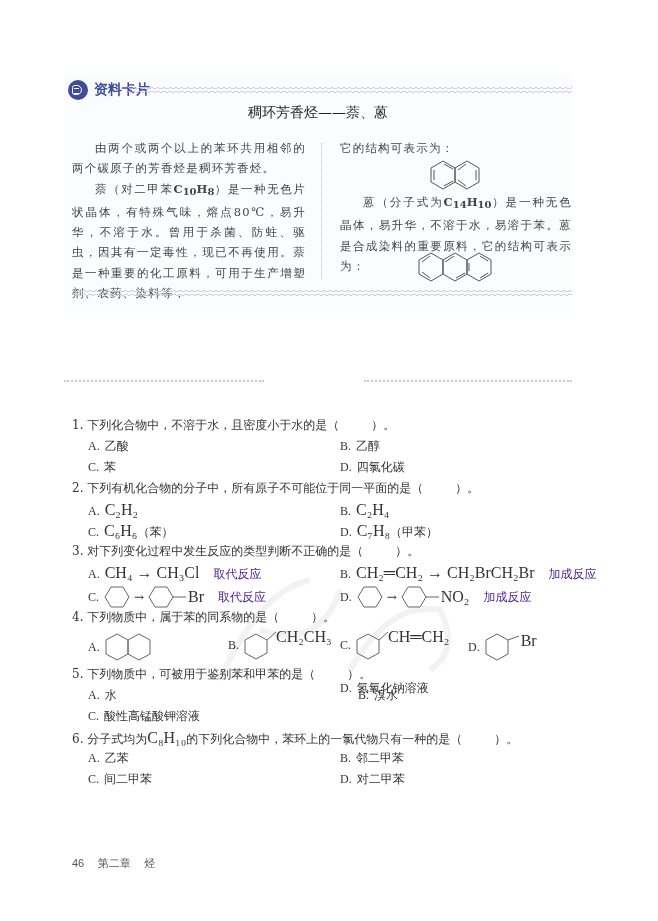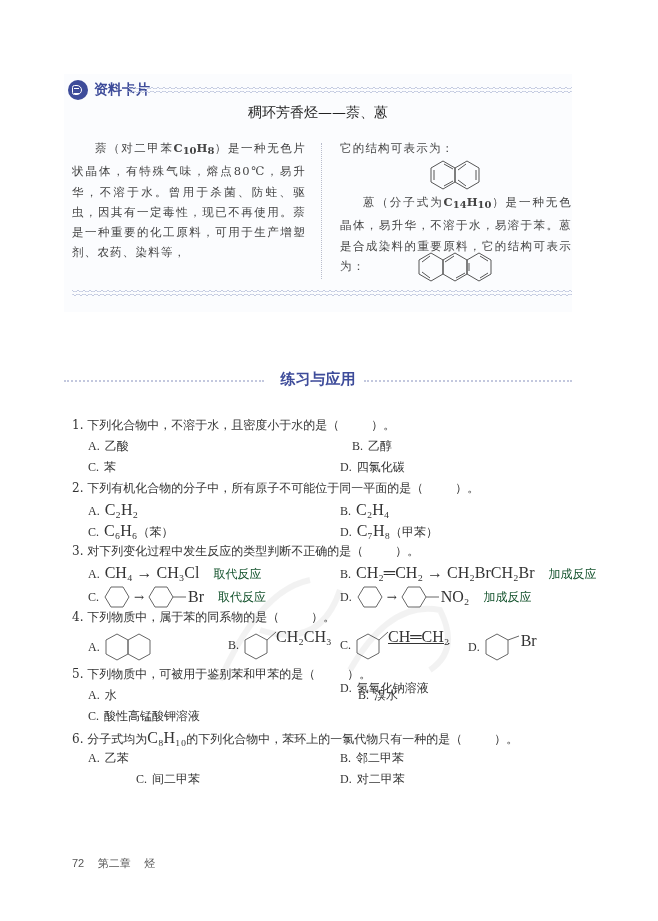--- a/index.html
+++ b/index.html
@@ -51,39 +51,40 @@
   .ex-title {
     position:absolute; left:0; width:508px; top:2px; text-align:center;
     font-family:"DejaVu Sans", sans-serif; font-weight:bold; color:#3e4c9a; font-size:15px;
   }
 
   .q { position:absolute; left:72px; font-size:12px; color:#333; white-space:nowrap; }
   .opt { position:absolute; font-size:12px; color:#333; white-space:nowrap; }
   .optlbl { font-family:"Liberation Serif", serif; margin-right:5px; }
   .f { font-family:"Liberation Serif", serif; font-size:16px; }
   sub { font-size:10px; vertical-align:-2px; }
-  .rxn { margin-left:14px; color:#14532d; }
+  .rxn { margin-left:14px; color:#4c1d95; }
   .blank { display:inline-block; width:32px; }
 
   .footer { position:absolute; left:72px; top:856px; font-size:11px; color:#555; }
   .footer span { margin-right:10px; }
   .watermark { position:absolute; left:200px; top:570px; width:300px; height:120px; opacity:0.08; }
 </style>
 </head>
 <body>
 
 <div class="card"></div>
 <div class="card-header">
   <span class="card-icon"></span>
   <span class="card-label">资料卡片</span>
 </div>
 <div class="wave" style="left:128px; top:87px; width:444px;"></div>
 <div class="card-title">稠环芳香烃——萘、蒽</div>
 
 <div class="col" style="left:72px; top:138px; width:234px;">
+  <p>由两个或两个以上的苯环共用相邻的两个碳原子的芳香烃是稠环芳香烃。</p>
   <p><span>萘（对二甲苯</span><span class="chem"><span>C</span><sub>10</sub><span>H</span><sub>8</sub></span><span>）是一种无色片状晶体，有特殊气味，熔点80℃，易升华，不溶于水。曾用于杀菌、防蛀、驱虫，因其有一定毒性，现已不再使用。萘是一种重要的化工原料，可用于生产增塑剂、农药、染料等，</span></p>
 </div>
 
 <div class="divider"></div>
 
 <div class="col" style="left:340px; top:138px; width:232px;">
   <p class="noindent">它的结构可表示为：</p>
 </div>
 <svg class="mol" style="left:430px; top:160px;" width="52" height="30" viewBox="0 0 52 30">
   <g fill="none" stroke="#555" stroke-width="1">
@@ -111,31 +112,30 @@
       <line x1="38" y1="26" x2="47" y2="21"></line>
     <line x1="62" y1="4" x2="70" y2="9"></line>
       <line x1="62" y1="26" x2="70" y2="21"></line>
       <line x1="51" y1="11" x2="51" y2="19"></line>
   </g>
 </svg>
 <div class="wave" style="left:72px; top:290px; width:500px;"></div>
 
 <div class="ex-header">
   <div class="dotline" style="left:0; width:200px;"></div>
-  <div class="ex-title">练习与应用</div>
   <div class="dotline" style="left:300px; width:208px;"></div>
 </div>
 
 <svg class="watermark" viewBox="0 0 300 120">
   <path d="M20 110 Q60 20 110 10 M60 60 Q120 80 140 20 M150 100 Q190 30 240 40 Q260 80 230 100" stroke="#666" stroke-width="6" fill="none"></path>
 </svg>
 
 <div class="q" style="top:417px;"><span>1. 下列化合物中，不溶于水，且密度小于水的是（</span><span class="blank"></span><span>）。</span></div>
 <div class="opt" style="left:88px; top:438px;"><span class="optlbl">A.</span><span>乙酸</span></div>
-<div class="opt" style="left:340px; top:438px;margin-left:12px;"><span class="optlbl">B.</span><span>乙醇</span></div>
+<div class="opt" style="left:340px; top:438px;"><span class="optlbl">B.</span><span>乙醇</span></div>
 <div class="opt" style="left:88px; top:459px;"><span class="optlbl">C.</span><span>苯</span></div>
 <div class="opt" style="left:340px; top:459px;"><span class="optlbl">D.</span><span>四氯化碳</span></div>
 
 <div class="q" style="top:480px;"><span>2. 下列有机化合物的分子中，所有原子不可能位于同一平面的是（</span><span class="blank"></span><span>）。</span></div>
 <div class="opt" style="left:88px; top:501px;"><span class="optlbl">A.</span><span class="f">C₂H₂</span></div>
 <div class="opt" style="left:340px; top:501px;"><span class="optlbl">B.</span><span class="f">C₂H₄</span></div>
 <div class="opt" style="left:88px; top:522px;"><span class="optlbl">C.</span><span class="f">C₆H₆</span><span>（苯）</span></div>
 <div class="opt" style="left:340px; top:522px;"><span class="optlbl">D.</span><span class="f">C₇H₈</span><span>（甲苯）</span></div>
 
 <div class="q" style="top:543px;"><span>3. 对下列变化过程中发生反应的类型判断不正确的是（</span><span class="blank"></span><span>）。</span></div>
@@ -189,21 +189,21 @@
   <span class="f" style="margin-left:-4px;">CH₂CH₃</span>
 </div>
 <div class="opt" style="left:340px; top:628px; display:flex; align-items:flex-start;">
   <span class="optlbl" style="margin-top:10px;">C.</span>
   <svg width="36" height="32" viewBox="0 0 36 32">
       <g fill="none" stroke="#666">
         <polygon points="12,6 23,12 23,25 12,31 1,25 1,12"></polygon>
         <line x1="23" y1="12" x2="32" y2="4"></line>
       </g>
     </svg>
-  <span class="f" style="margin-left:-4px;text-decoration:underline;">CH═CH₂</span>
+  <span class="f" style="margin-left:-4px;">CH═CH₂</span>
 </div>
 <div class="opt" style="left:468px; top:633px; display:flex; align-items:center;">
   <span class="optlbl">D.</span>
   <svg width="40" height="28" viewBox="0 0 40 28">
       <g fill="none" stroke="#666">
         <polygon points="12,1 23,7 23,21 12,27 1,21 1,7"></polygon>
         <line x1="23" y1="7" x2="34" y2="3"></line>
       </g>
     </svg>
   <span class="f" style="margin-left:-4px; margin-top:-12px;">Br</span>
@@ -211,20 +211,20 @@
 
 <div class="q" style="top:666px;"><span>5. 下列物质中，可被用于鉴别苯和甲苯的是（</span><span class="blank"></span><span>）。</span></div>
 <div class="opt" style="left:88px; top:687px;"><span class="optlbl">A.</span><span>水</span></div>
 <div class="opt" style="left:340px; top:687px;margin-left:18px;"><span class="optlbl">B.</span><span>溴水</span></div>
 <div class="opt" style="left:88px; top:708px;"><span class="optlbl">C.</span><span>酸性高锰酸钾溶液</span></div>
 <div class="opt" style="left:340px; top:680px;text-align:center;"><span class="optlbl">D.</span><span>氢氧化钠溶液</span></div>
 
 <div class="q" style="top:729px;"><span>6. 分子式均为</span><span class="f">C₈H₁₀</span><span>的下列化合物中，苯环上的一氯代物只有一种的是（</span><span class="blank"></span><span>）。</span></div>
 <div class="opt" style="left:88px; top:750px;"><span class="optlbl">A.</span><span>乙苯</span></div>
 <div class="opt" style="left:340px; top:750px;"><span class="optlbl">B.</span><span>邻二甲苯</span></div>
-<div class="opt" style="left:88px; top:771px;margin-left:48px;"><span class="optlbl">C.</span><span>间二甲苯</span></div>
+<div class="opt" style="left:88px; top:771px;"><span class="optlbl">C.</span><span>间二甲苯</span></div>
 <div class="opt" style="left:340px; top:771px;"><span class="optlbl">D.</span><span>对二甲苯</span></div>
 
 <div class="footer">
-  <span style="font-family:'Liberation Sans',sans-serif;">72</span>
+  <span style="font-family:'Liberation Sans',sans-serif;">46</span>
   <span>第二章</span>
   <span>烃</span>
 </div>
 
 </body></html>

